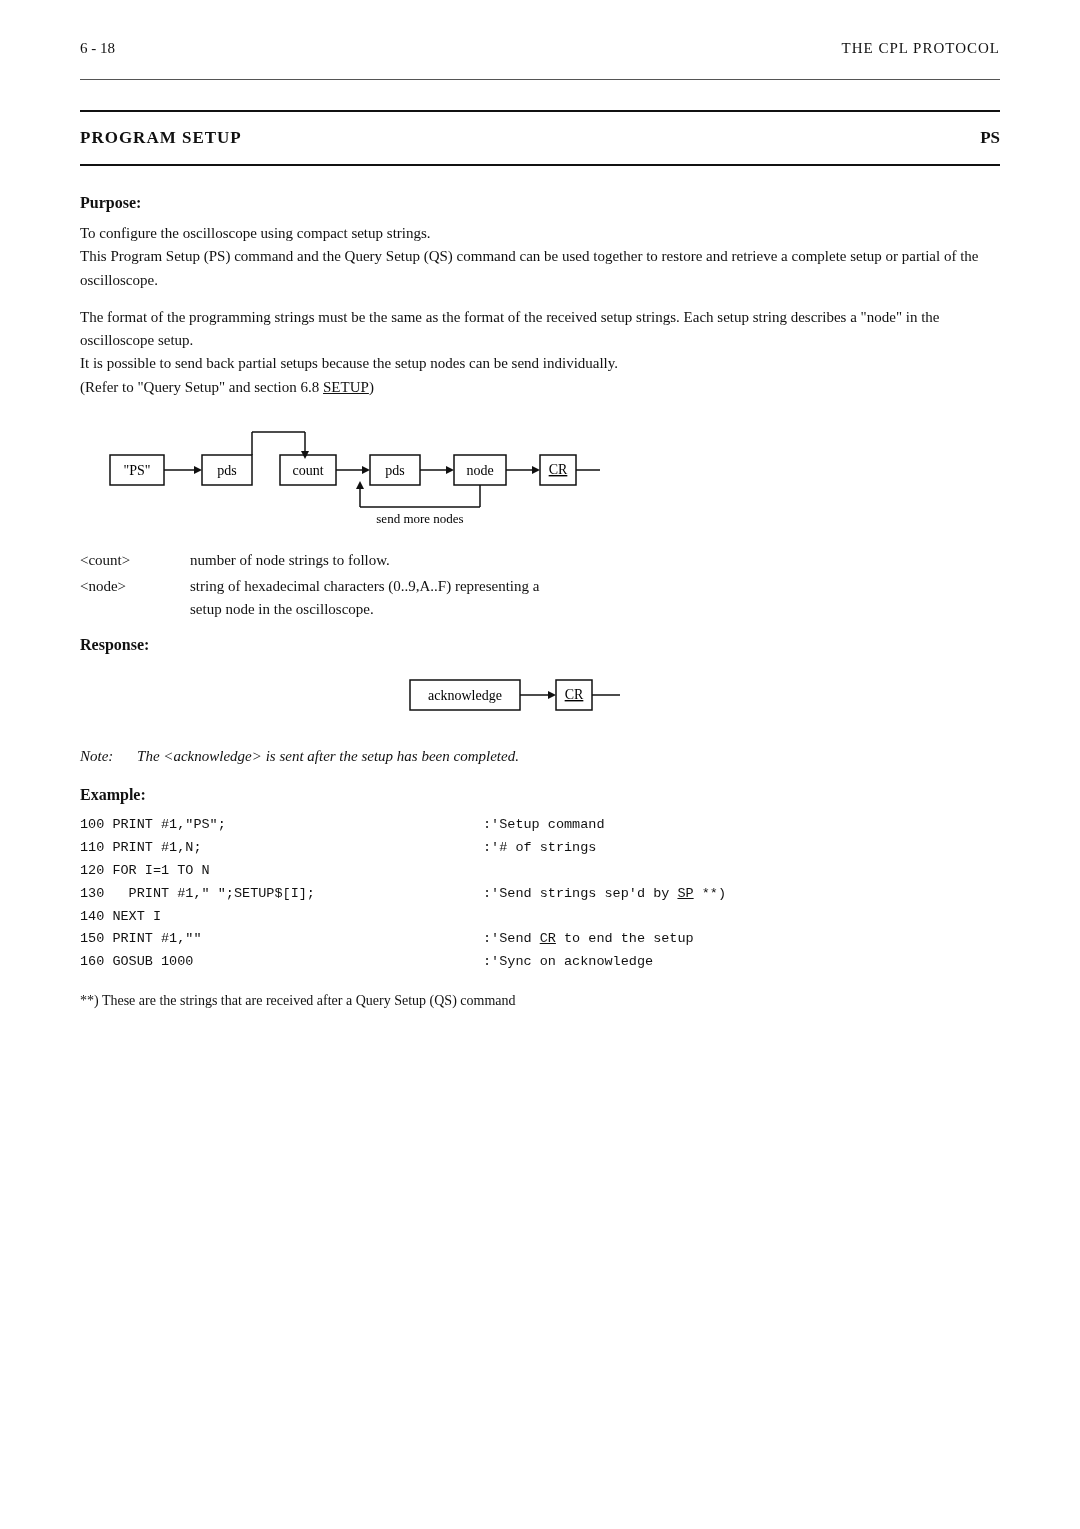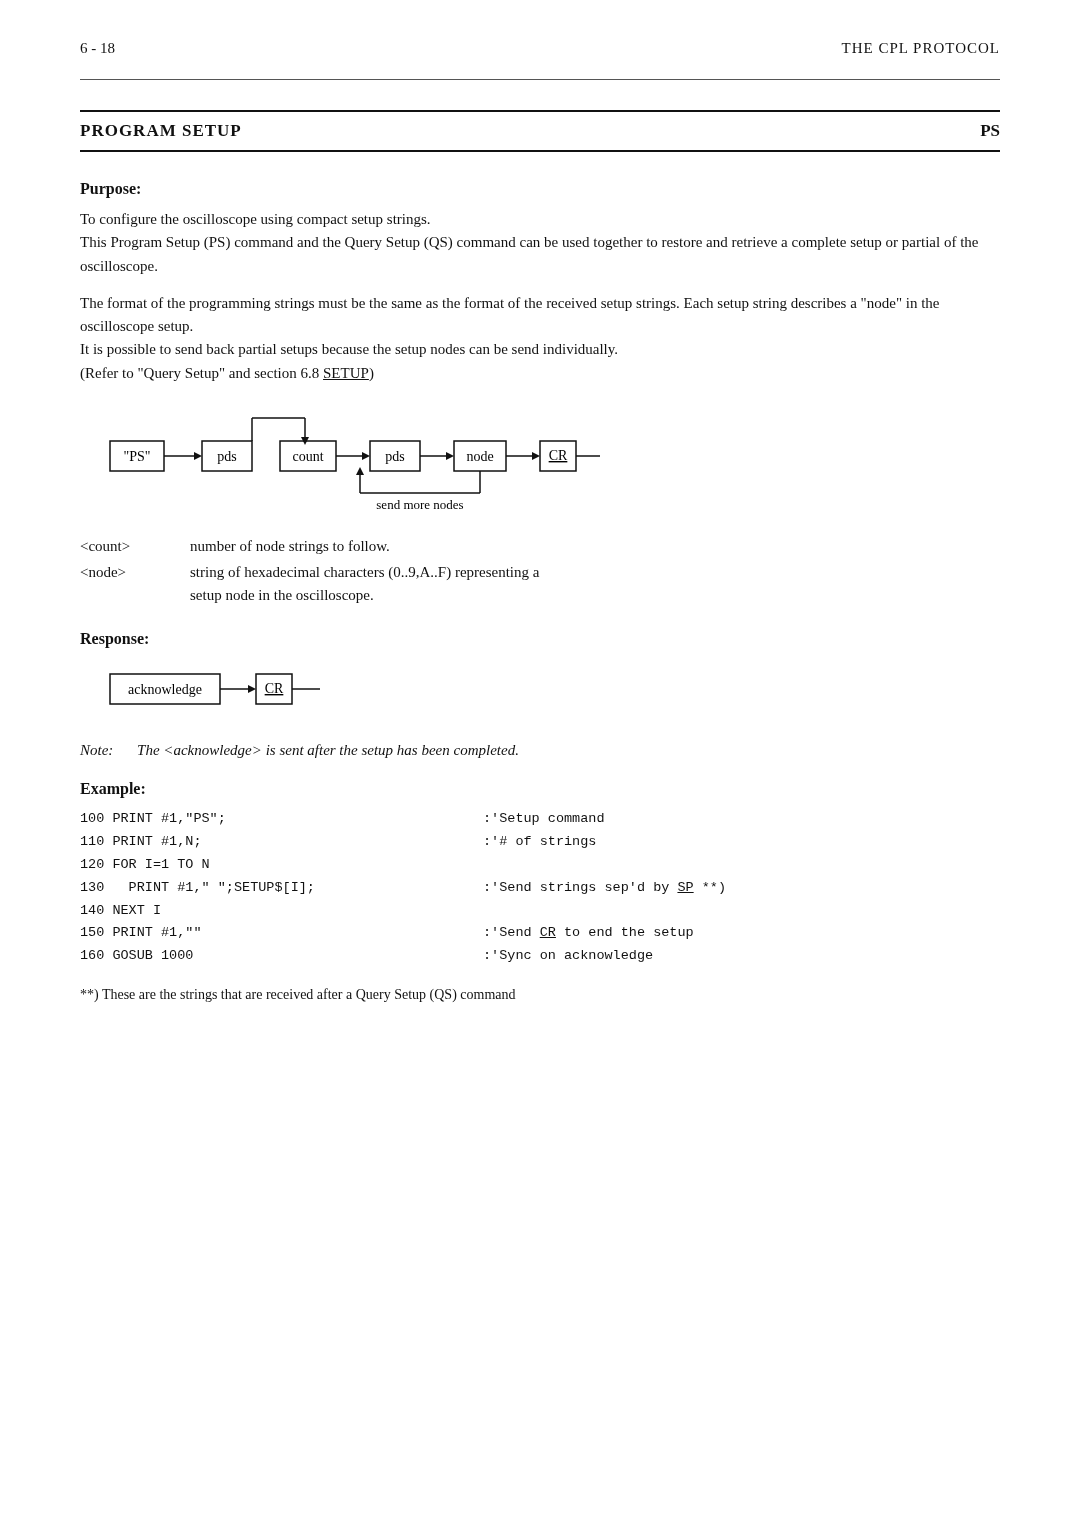--- a/index.html
+++ b/index.html
@@ -25,21 +25,21 @@
     .page-number { font-size: 15px; }
     .chapter-title { font-size: 15px; letter-spacing: 1px; }
 
     
     .section-bar {
       display: flex;
       justify-content: space-between;
       align-items: flex-start;
       border-top: 2px solid #111;
       border-bottom: 2px solid #111;
-      padding: 9px 0;
+      padding: 16px 0;
       margin-bottom: 28px;
     }
     .section-bar-title {
       font-size: 17px;
       font-weight: bold;
       letter-spacing: 1px;
     }
     .section-bar-abbr {
       font-size: 17px;
       font-weight: bold;
@@ -65,39 +65,40 @@
       position: relative;
     }
 
     
     .command-diagram svg {
       display: block;
     }
 
     
     .param-list {
-      margin: 10px 0 24px 0;
+      margin: 10px 0 16px 0;
     }
     .param-row {
       display: flex;
       margin-bottom: 4px;
       font-size: 15px;
       line-height: 1.5;
     }
     .param-name {
       min-width: 110px;
       font-style: normal;
     }
     .param-desc {
       flex: 1;
     }
 
     
     .response-diagram {
       margin: 14px 0 18px 0;
+      text-align: center;
     }
 
     
     .note-text {
       font-style: italic;
       font-size: 15px;
       margin-bottom: 18px;
       line-height: 1.5;
     }
     .note-label {

